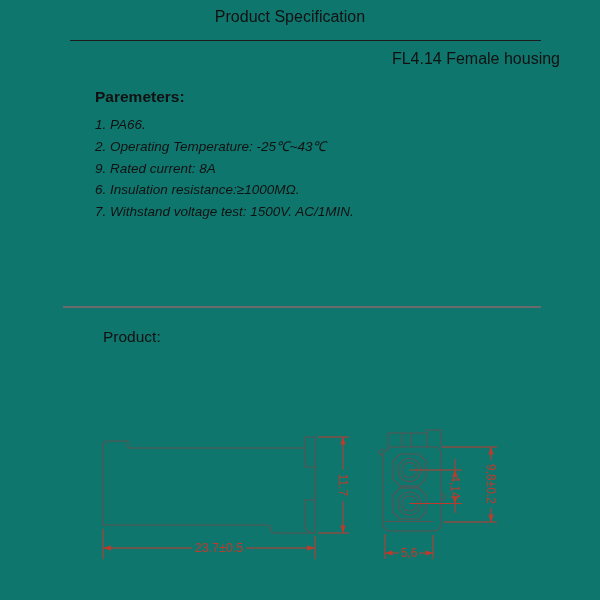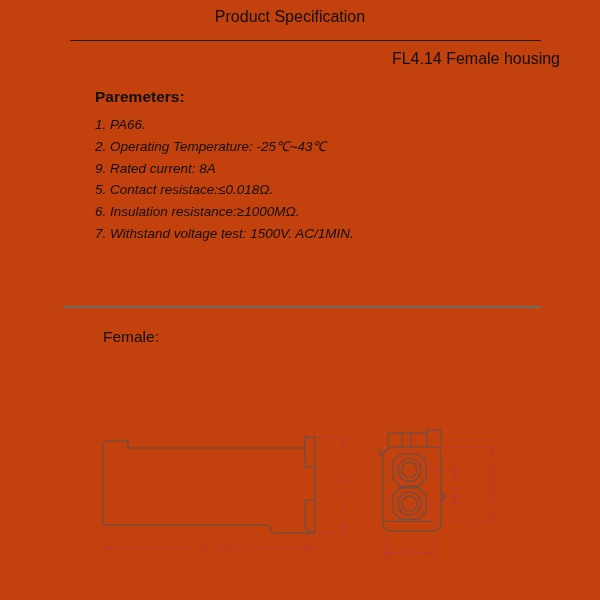--- a/index.html
+++ b/index.html
@@ -1,17 +1,17 @@
 <!DOCTYPE html>
 <html><head>
 <meta charset="utf-8">
 <style>
   html,body{margin:0;padding:0;background:#ffffff;}
   .page{
-    position:relative;width:600px;height:600px;background:#c2410c;overflow:hidden;
+    position:relative;width:600px;height:600px;background:#0f766e;overflow:hidden;
     font-family:"Liberation Sans",sans-serif;color:#111;
   }
   .abs{position:absolute;}
   .doc-title{top:8px;left:10px;width:560px;text-align:center;font-size:16px;color:#111;}
   .rule1{top:40px;left:70px;width:471px;height:0;border-top:1.5px solid #1c1c1c;}
   .doc-subtitle{top:50px;left:0;width:560px;text-align:right;font-size:16px;color:#111;}
   .param-heading{top:88px;left:95px;font-size:15.5px;color:#111;font-weight:bold;}
   .param-list{top:114px;left:95px;width:420px;font-size:13.5px;line-height:21.8px;color:#111;font-style:italic;}
   .rule2{top:306px;left:63px;width:478px;height:0;border-top:2.5px solid #6b6b6b;}
   .drawing-heading{top:328px;left:103px;font-size:15.5px;color:#111;}
@@ -26,27 +26,26 @@
   <div class="abs doc-title">Product Specification</div>
   <div class="abs rule1"></div>
   <div class="abs doc-subtitle">FL4.14 Female housing</div>
 
   <div class="abs param-heading">Paremeters:</div>
 
   <div class="abs param-list">
     <div>1. PA66.</div>
     <div>2. Operating Temperature: -25℃~43℃</div>
     <div>9. Rated current: 8A</div>
-    <div>5. Contact resistace:≤0.018Ω.</div>
     <div>6. Insulation resistance:≥1000MΩ.</div>
     <div>7. Withstand voltage test: 1500V. AC/1MIN.</div>
   </div>
 
   <div class="abs rule2"></div>
-  <div class="abs drawing-heading">Female:</div>
+  <div class="abs drawing-heading">Product:</div>
 
   <svg class="abs drawing-svg" viewBox="0 0 600 600">
 
     <g stroke="#5d5151" stroke-width="1.1" fill="none">
 
       <path d="M103,525 L103,446 C103,442.5 105,441 109,441 L128,441 L128,448 L305,448"></path>
 
       <path d="M103,525 L266,525 Q271,525 271,529 L271,530 Q271,533 276,533 L315,533"></path>
 
       <path d="M305,467 L305,437 L315,437 L315,533 M305,467 L315,467 M305,500 L315,500 M305,500 L305,524 Q305,532 313,533"></path>

